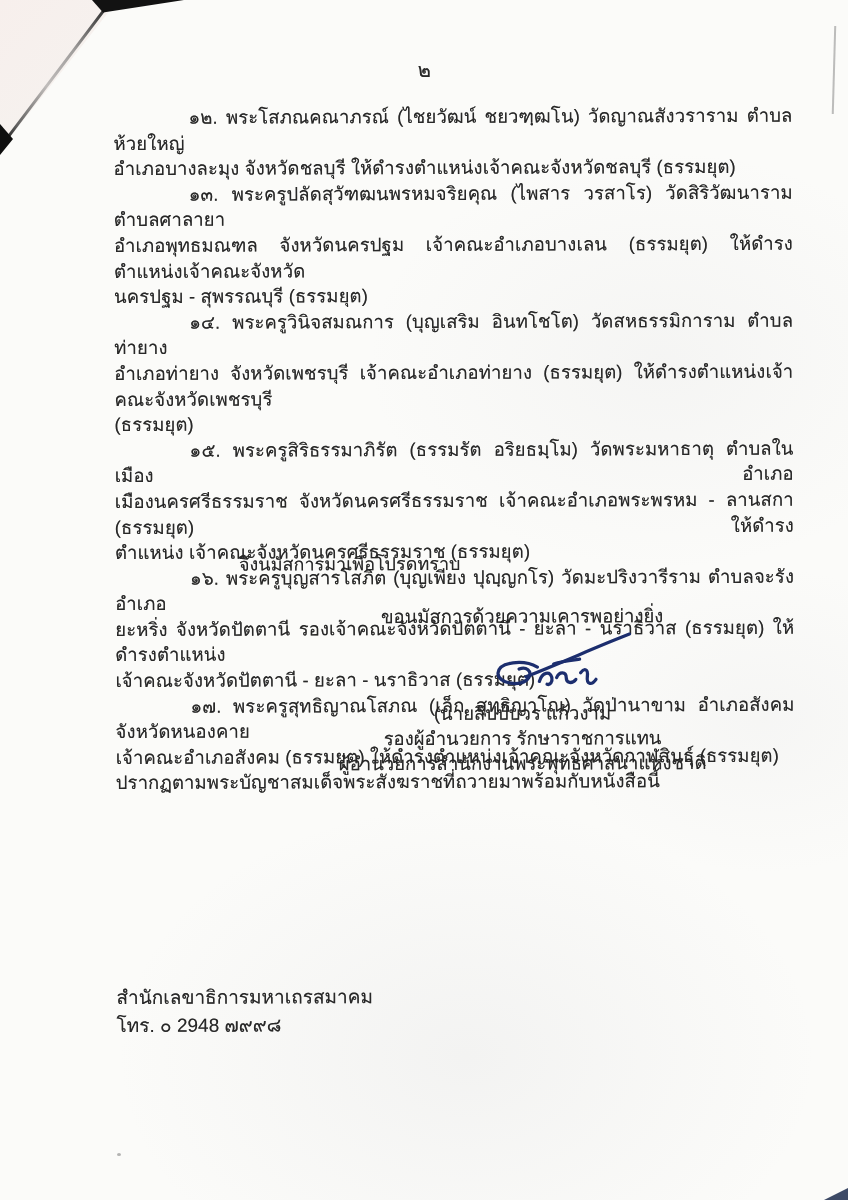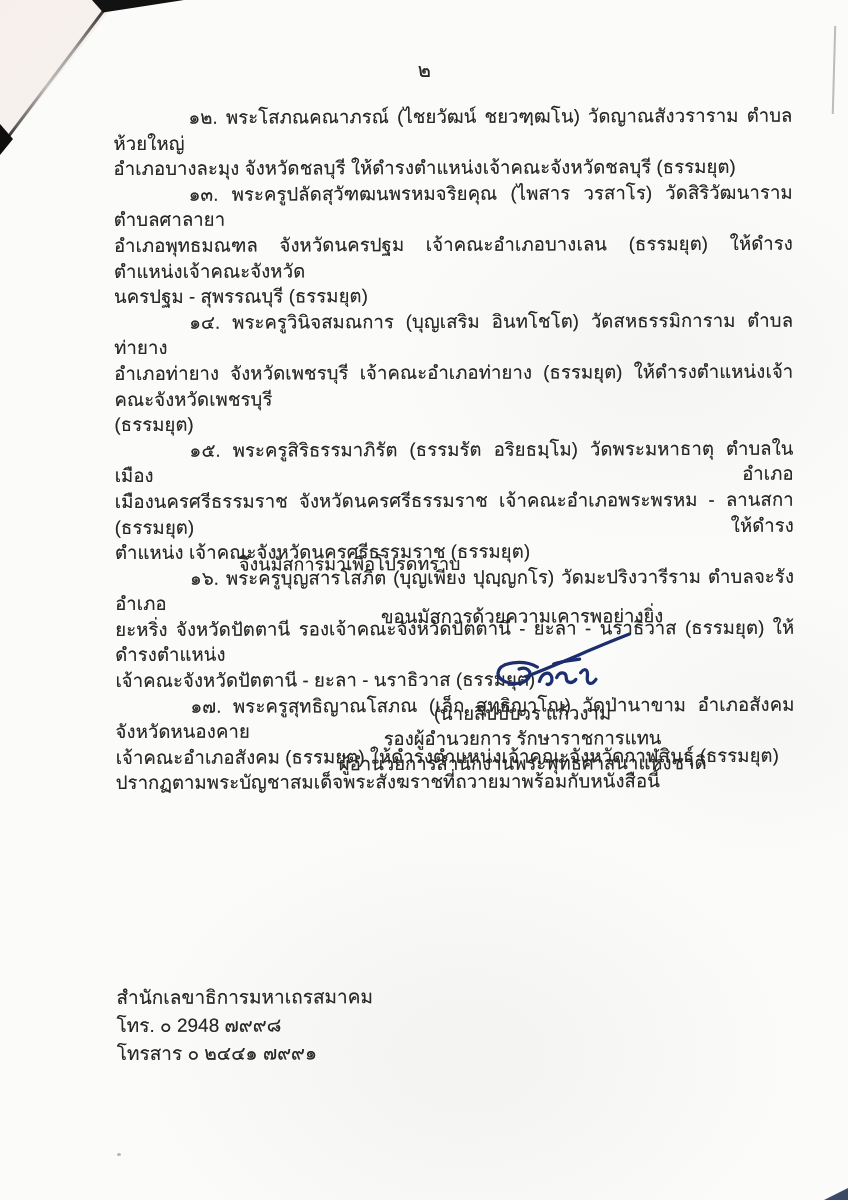--- a/index.html
+++ b/index.html
@@ -140,17 +140,16 @@
         </svg>
       </div>
       <div class="signer scan-ink">(นายสิปป์บวร  แก้วงาม</div>
       <div class="signer scan-ink">รองผู้อำนวยการ  รักษาราชการแทน</div>
       <div class="signer scan-ink">ผู้อำนวยการสำนักงานพระพุทธศาสนาแห่งชาติ</div>
     </div>
 
     <div class="footer-block scan-ink">
       <div>สำนักเลขาธิการมหาเถรสมาคม</div>
       <div>โทร. ๐ 2948 ๗๙๙๘</div>
-      <div>โทรสาร ๐ ๒๔๔๑ ๗๙๙๑</div>
     </div>
 
   </div>
 </div>
 
 </body></html>

